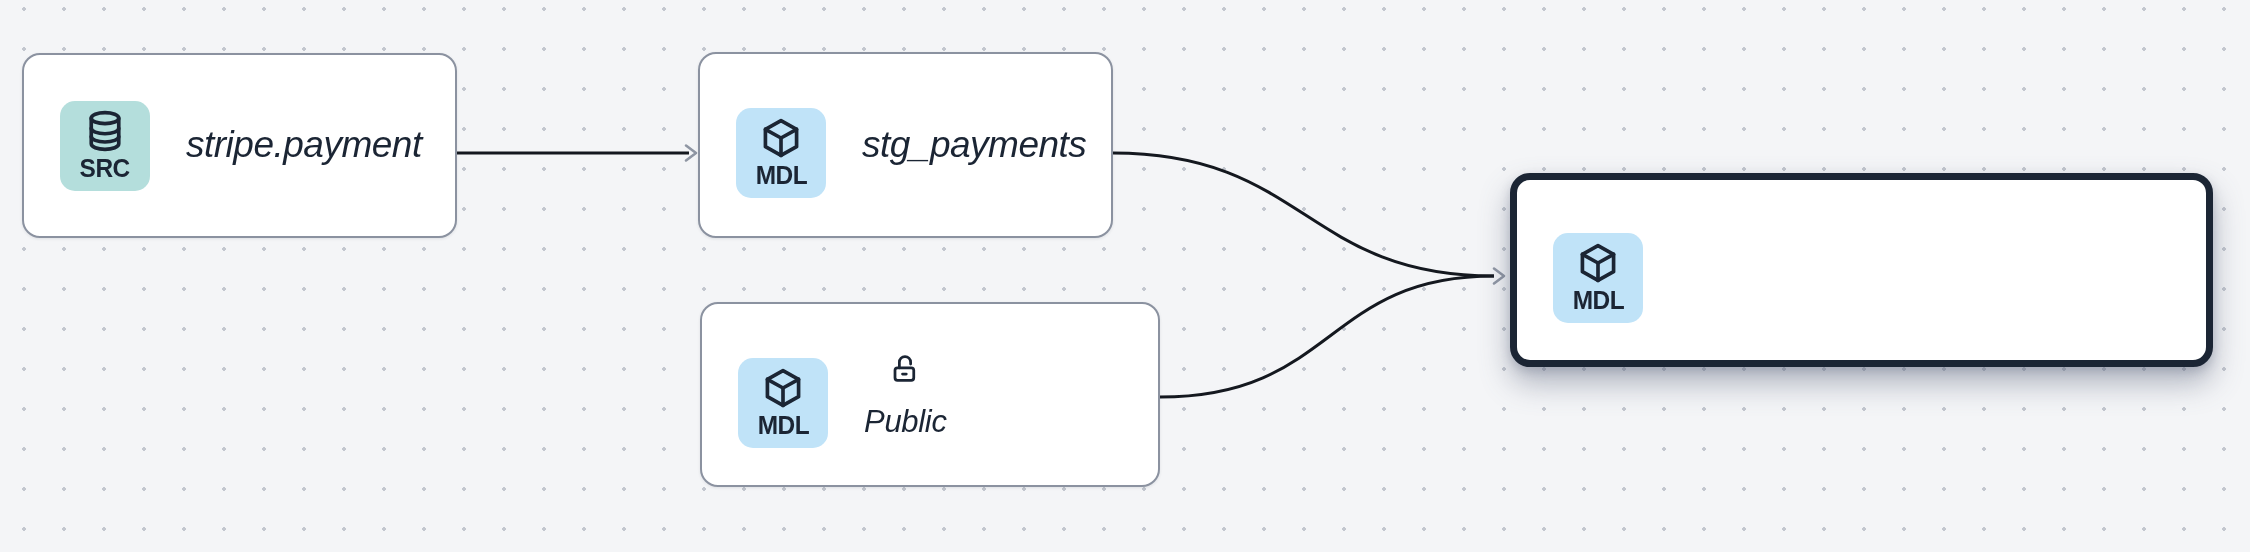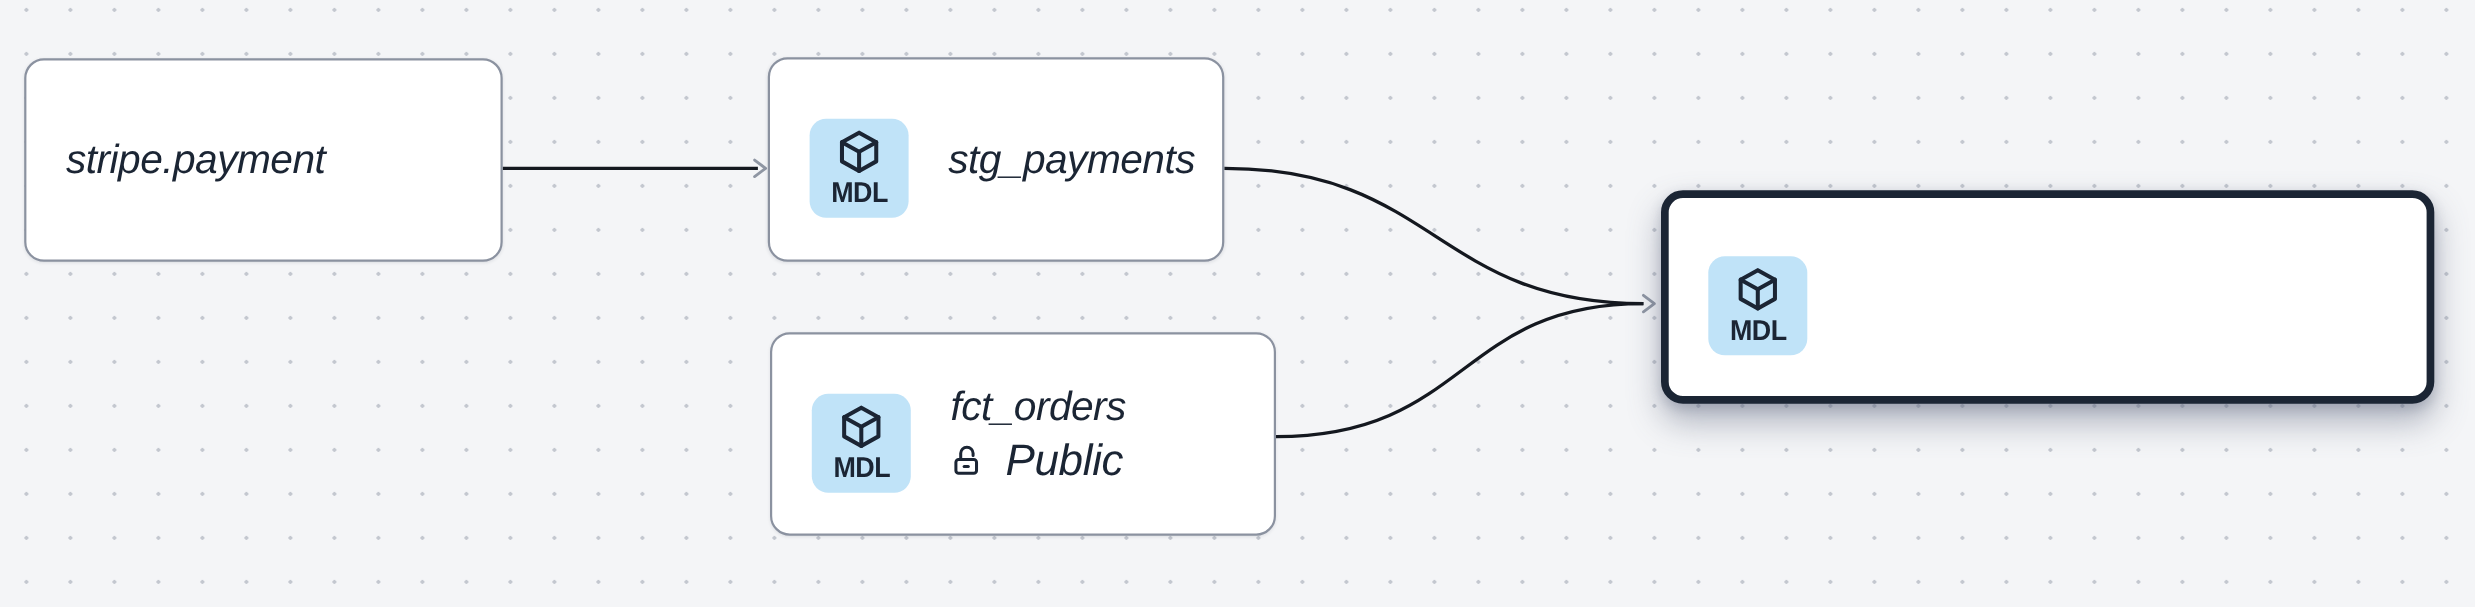--- a/index.html
+++ b/index.html
@@ -68,24 +68,25 @@
     letter-spacing: -0.5px;
     color: #1b2534;
     line-height: 1.2;
     white-space: nowrap;
   }
   .node-subtitle {
     display: flex;
     align-items: center;
     gap: 20px;
     margin-top: 4px;
-    font-size: 40px;
+    font-size: 31px;
     letter-spacing: -0.3px;
     color: #1b2534;
     line-height: 1.1;
+    flex-direction: column;
   }
   .node-subtitle svg { display: block; }
   
   .n-stripe   { left: 22px;   top: 53px;  width: 435px; height: 185px; }
   .n-stg      { left: 698px;  top: 52px;  width: 415px; height: 186px; }
   .n-fct      { left: 700px;  top: 302px; width: 460px; height: 185px; }
   .n-agg      { left: 1510px; top: 173px; width: 703px; height: 194px; }
 </style>
 </head>
 <body>
@@ -94,20 +95,29 @@
 
   <svg class="edge-layer" viewBox="0 0 2250 552" xmlns="http://www.w3.org/2000/svg" fill="none">
     <path d="M 457 153 L 689 153" stroke="#14181f" stroke-width="3"></path>
     <polyline points="686,145.5 696,153 686,160.5" stroke="#8f96a3" stroke-width="2.6" stroke-linecap="round" stroke-linejoin="round"></polyline>
     <path d="M 1113 153 C 1305 153 1305 276 1494 276" stroke="#14181f" stroke-width="3"></path>
     <path d="M 1160 397 C 1335 397 1325 276 1494 276" stroke="#14181f" stroke-width="3"></path>
     <polyline points="1494,268.5 1504,276 1494,283.5" stroke="#8f96a3" stroke-width="2.6" stroke-linecap="round" stroke-linejoin="round"></polyline>
   </svg>
 
   <div class="node n-stripe">
+    <div class="badge src">
+      <svg width="44" height="44" viewBox="0 0 24 24" stroke="#1b2534" stroke-width="2" fill="none" stroke-linecap="round" stroke-linejoin="round">
+        <ellipse cx="12" cy="5" rx="7.5" ry="3"></ellipse>
+        <path d="M4.5 5v14c0 1.66 3.36 3 7.5 3s7.5-1.34 7.5-3V5"></path>
+        <path d="M4.5 10.5c0 1.66 3.36 3 7.5 3s7.5-1.34 7.5-3"></path>
+        <path d="M4.5 15c0 1.66 3.36 3 7.5 3s7.5-1.34 7.5-3"></path>
+      </svg>
+      <div class="badge-label">SRC</div>
+    </div>
     <div class="node-text">
       <div class="node-title">stripe.payment</div>
     </div>
   </div>
 
   <div class="node n-stg">
     <div class="badge mdl">
       <svg width="44" height="44" viewBox="0 0 24 24" stroke="#1b2534" stroke-width="2" fill="none" stroke-linecap="round" stroke-linejoin="round">
         <path d="M12 2.5 L20.5 7.25 L20.5 16.75 L12 21.5 L3.5 16.75 L3.5 7.25 Z"></path>
         <path d="M3.5 7.25 L12 12 L20.5 7.25"></path>
@@ -123,21 +133,20 @@
   <div class="node n-fct">
     <div class="badge mdl">
       <svg width="44" height="44" viewBox="0 0 24 24" stroke="#1b2534" stroke-width="2" fill="none" stroke-linecap="round" stroke-linejoin="round">
         <path d="M12 2.5 L20.5 7.25 L20.5 16.75 L12 21.5 L3.5 16.75 L3.5 7.25 Z"></path>
         <path d="M3.5 7.25 L12 12 L20.5 7.25"></path>
         <path d="M12 12 L12 21.5"></path>
       </svg>
       <div class="badge-label">MDL</div>
     </div>
     <div class="node-text">
-      <div class="node-title">fct_orders</div>
       <div class="node-subtitle">
         <svg width="30" height="32" viewBox="0 0 24 24" stroke="#1b2534" stroke-width="2.2" fill="none" stroke-linecap="round" stroke-linejoin="round">
           <rect x="4" y="11" width="15" height="10" rx="2"></rect>
           <path d="M7.5 11 V 6.5 a 4.5 4.5 0 0 1 9 0 V 8"></path>
           <path d="M10 16 h 3"></path>
         </svg>
         <span>Public</span>
       </div>
     </div>
   </div>

